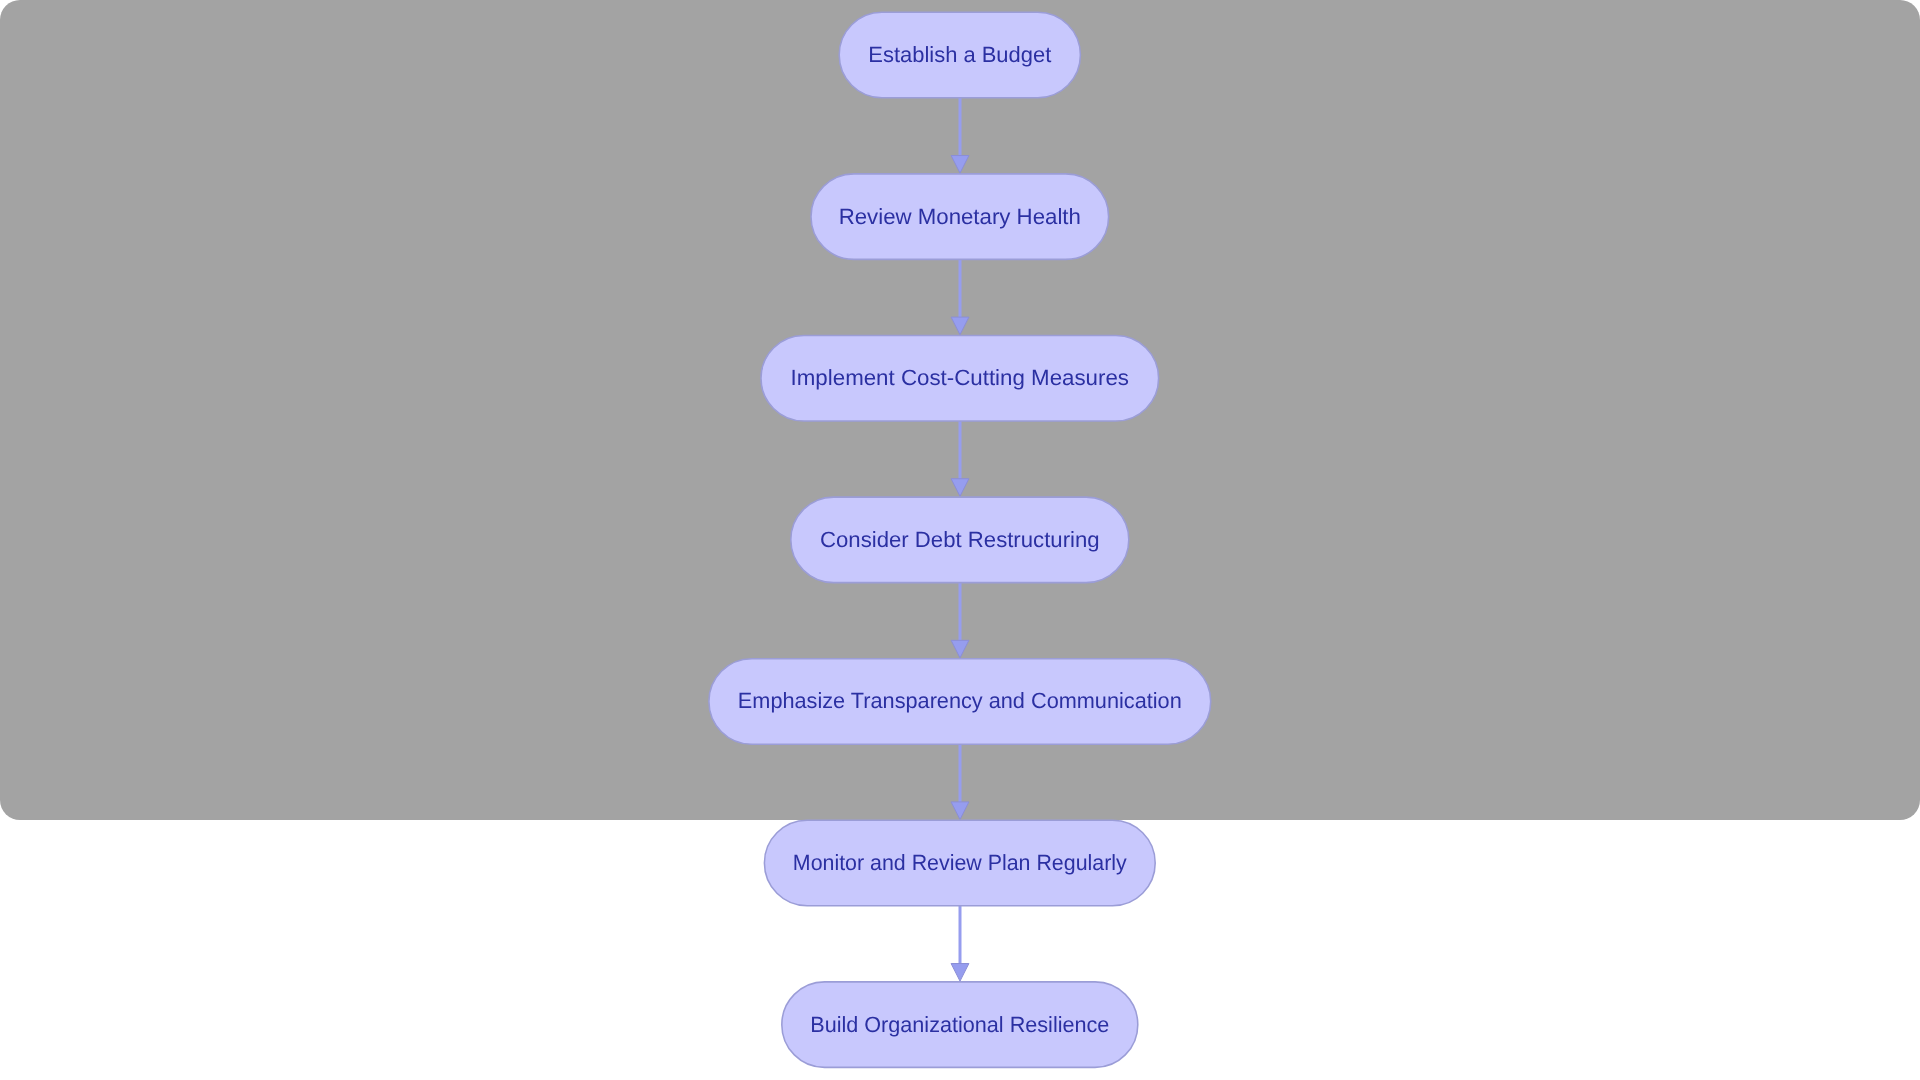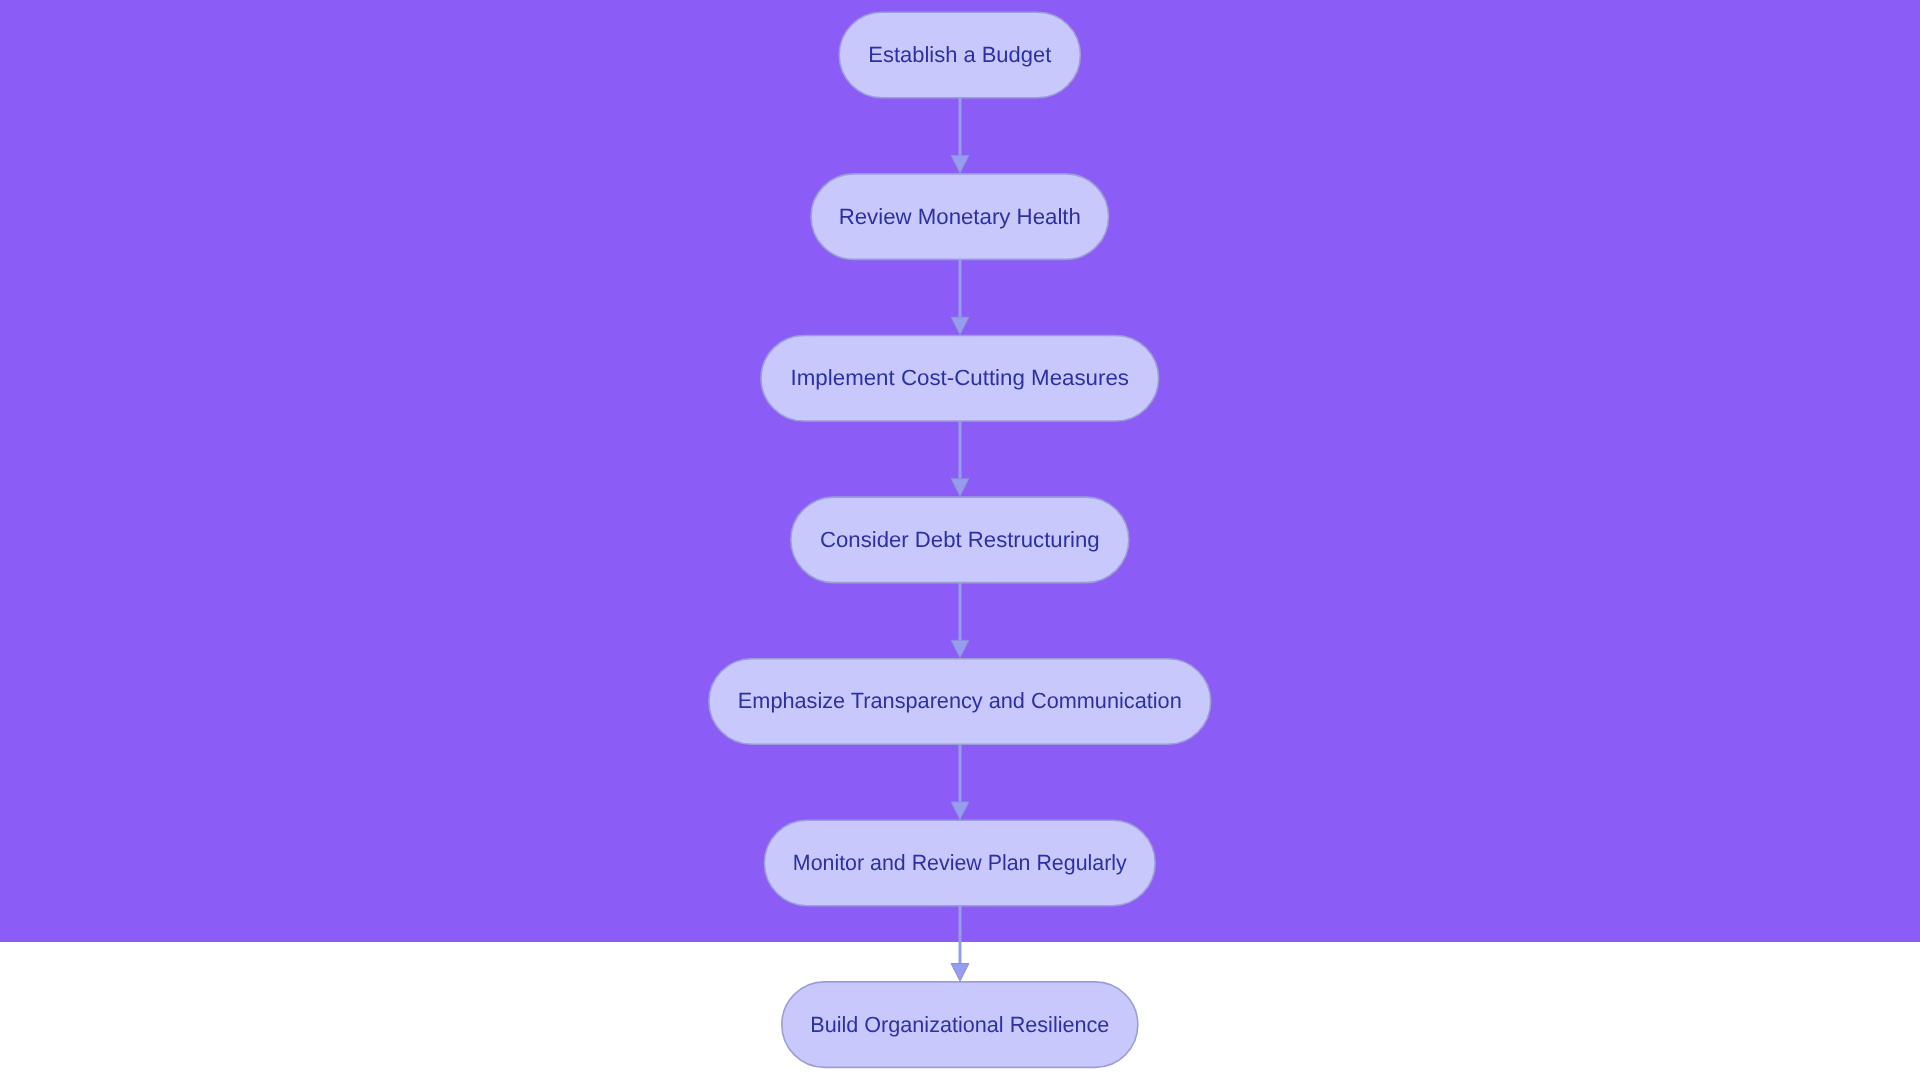--- a/index.html
+++ b/index.html
@@ -10,22 +10,23 @@
   }
   body {
     width: 1920px;
     height: 1080px;
     overflow: hidden;
     font-family: "Liberation Sans", sans-serif;
   }
   #flowchart {
     position: relative;
     width: 1920px;
-    height: 942px;
-    background: #8b5cf6;
+    height: 820px;
+    background: #a3a3a3;
+    border-radius: 20px;
   }
   #diagram {
     position: absolute;
     left: 0;
     top: 0;
     display: block;
   }
   .node-label {
     font-family: "Liberation Sans", sans-serif;
     font-size: 22px;

